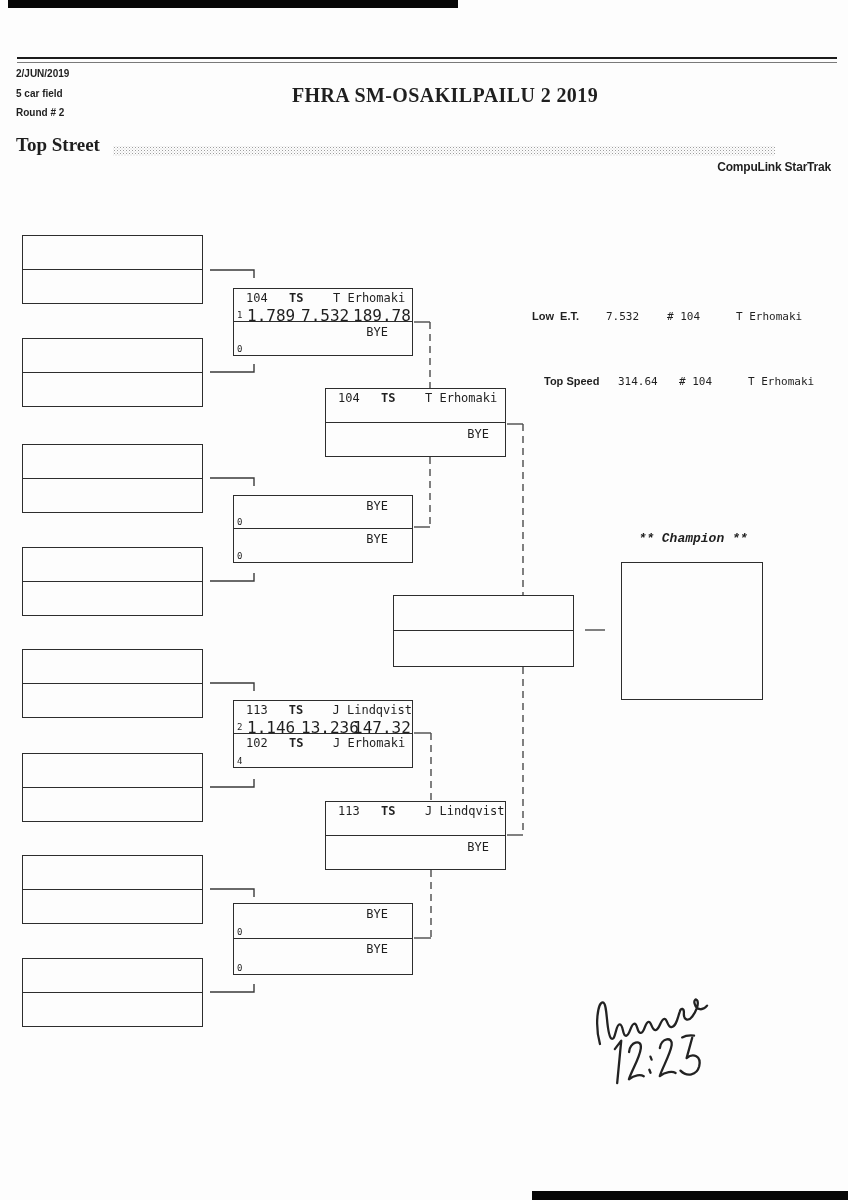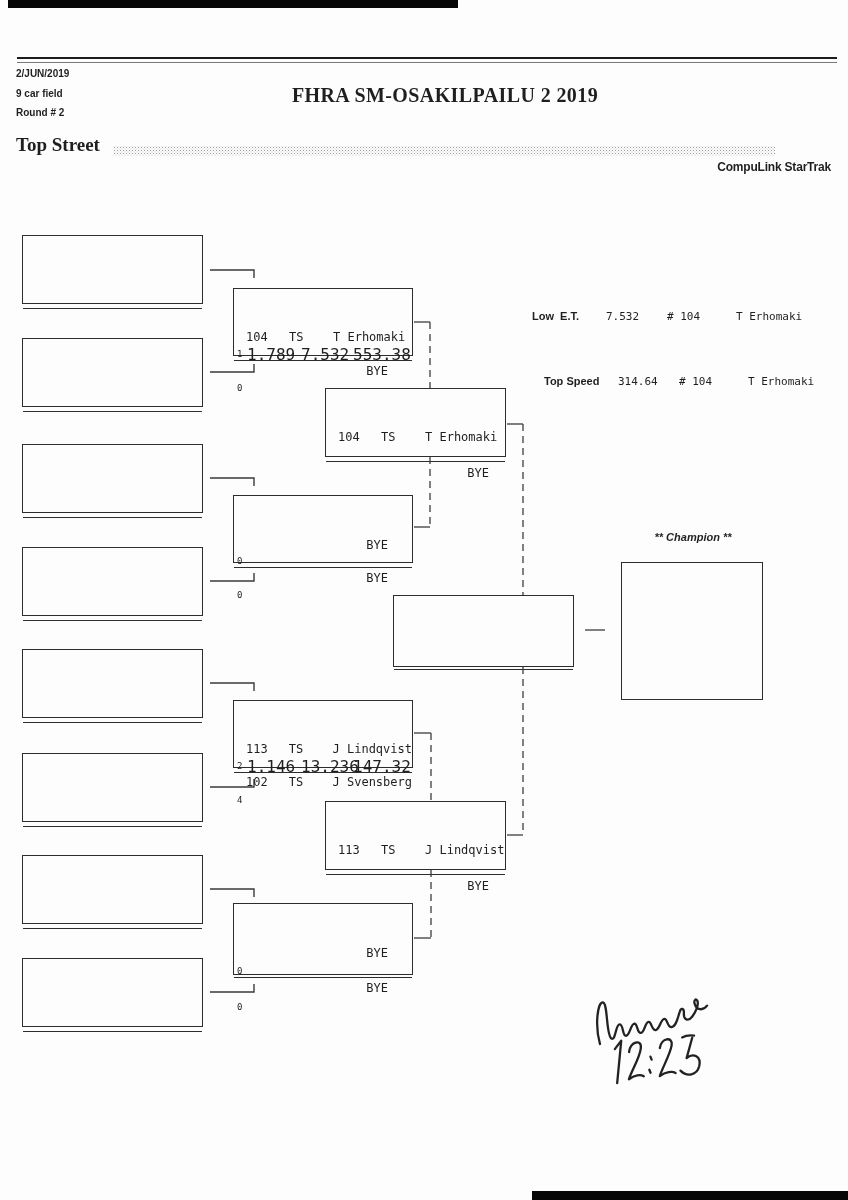--- a/index.html
+++ b/index.html
@@ -17,52 +17,52 @@
   .title{position:absolute;left:0;right:0;padding-left:42px;text-align:center;
     font-family:"Liberation Serif",serif;font-weight:bold;font-size:20px;letter-spacing:.4px;}
   .classname{position:absolute;font-family:"Liberation Serif",serif;font-weight:bold;font-size:19px;}
   .dotband{position:absolute;height:10px;
     background-image:radial-gradient(#9d9d9d .9px,transparent 1px),radial-gradient(#c9c9c9 .9px,transparent 1px);
     background-size:3px 3px,3px 3px;background-position:0 0,1.5px 1.5px;}
   .brand{position:absolute;font-weight:bold;font-size:12px;letter-spacing:-.2px;text-align:right;}
   
   .box{position:absolute;border:1.5px solid #2d2d2d;box-sizing:border-box;}
   .half{position:relative;height:50%;box-sizing:border-box;}
-  .half.top{border-bottom:1.4px solid #2d2d2d;margin-top:39px;}
+  .half.top{border-bottom:1.4px solid #2d2d2d;}
   .mono, .l1, .l2, .bye, .seed{font-family:"DejaVu Sans Mono","Liberation Mono",monospace;color:#1f1f1f;}
   .l1{display:flex;padding:2px 0 0 12px;font-size:12px;white-space:pre;}
-  .c1{width:43px;}.c2{width:44px;}.c3{flex:1;}
+  .c1{width:43px;}.c2{width:44px;font-weight:bold;}.c3{flex:1;}
   .l2{display:flex;padding:1px 0 0 13px;font-size:16px;white-space:pre;}
   .s1{width:54px;}.s2{width:52px;}
   .seed{position:absolute;left:3px;bottom:1px;font-size:9px;}
   .bye{position:absolute;right:24px;top:3px;font-size:12px;}
   .bye.sf{right:16px;top:4px;}
   
   .statrow{position:absolute;display:flex;width:310px;font-size:11px;}
   .statrow .lab{width:74px;font-weight:bold;white-space:pre;font-family:"Liberation Sans",sans-serif;}
   .statrow .val{width:61px;font-family:"DejaVu Sans Mono",monospace;}
   .statrow .car{width:69px;font-family:"DejaVu Sans Mono",monospace;}
   .statrow .drv{flex:1;font-family:"DejaVu Sans Mono",monospace;}
   
-  .champ-label{position:absolute;text-align:center;font-family:Liberation Sans, sans-serif;
-    font-style:italic;font-weight:bold;font-size:11px;}
+  .champ-label{position:absolute;text-align:center;font-family:Liberation Mono, monospace;
+    font-style:italic;font-weight:bold;font-size:13px;}
   svg.wires{position:absolute;left:0;top:0;}
 </style>
 </head>
 <body>
 
 <div class="page">
 
   <div class="scanbar" style="left:8px;top:0;width:450px;height:8px;"></div>
   <div class="scanbar" style="left:532px;top:1191px;width:316px;height:9px;"></div>
 
   <div class="rule-double" style="left:17px;top:57px;width:820px;"></div>
 
   <div class="hd" style="left:16px;top:68px;">2/JUN/2019</div>
-  <div class="hd" style="left:16px;top:88px;">9 car field</div>
+  <div class="hd" style="left:16px;top:88px;">5 car field</div>
   <div class="hd" style="left:16px;top:107px;">Round # 2</div>
   <div class="title" style="top:84px;font-family:Liberation Serif, serif;">FHRA SM-OSAKILPAILU 2 2019</div>
 
   <div class="classname" style="left:16px;top:134px;">Top Street</div>
   <div class="dotband" style="left:113px;top:146px;width:662px;"></div>
   <div class="brand" style="right:17px;top:160px;">CompuLink StarTrak</div>
 
   <svg class="wires" width="848" height="1200" viewBox="0 0 848 1200">
     <g stroke="#3a3a3a" stroke-width="1.4" fill="none">
       <path d="M210 270 H254 V278"></path>
@@ -129,21 +129,21 @@
   <div class="box" style="left:233px;top:288px;width:180px;height:68px;">
     <div class="half top">
       <div class="l1">
         <span class="c1">104</span>
         <span class="c2">TS</span>
         <span class="c3">T Erhomaki</span>
       </div>
       <div class="l2">
         <span class="s1">1.789</span>
         <span class="s2">7.532</span>
-        <span class="s3">553.38</span>
+        <span class="s3">189.78</span>
       </div>
       <span class="seed">1</span>
     </div>
     <div class="half">
       <span class="bye">BYE</span>
       <span class="seed">0</span>
     </div>
   </div>
 
   <div class="box" style="left:233px;top:495px;width:180px;height:68px;">
@@ -168,21 +168,21 @@
         <span class="s1">1.146</span>
         <span class="s2">13.236</span>
         <span class="s3">147.32</span>
       </div>
       <span class="seed">2</span>
     </div>
     <div class="half">
       <div class="l1">
         <span class="c1">102</span>
         <span class="c2">TS</span>
-        <span class="c3">J Svensberg</span>
+        <span class="c3">J Erhomaki</span>
       </div>
       <span class="seed">4</span>
     </div>
   </div>
 
   <div class="box" style="left:233px;top:903px;width:180px;height:72px;">
     <div class="half top">
       <span class="bye">BYE</span>
       <span class="seed">0</span>
     </div>

